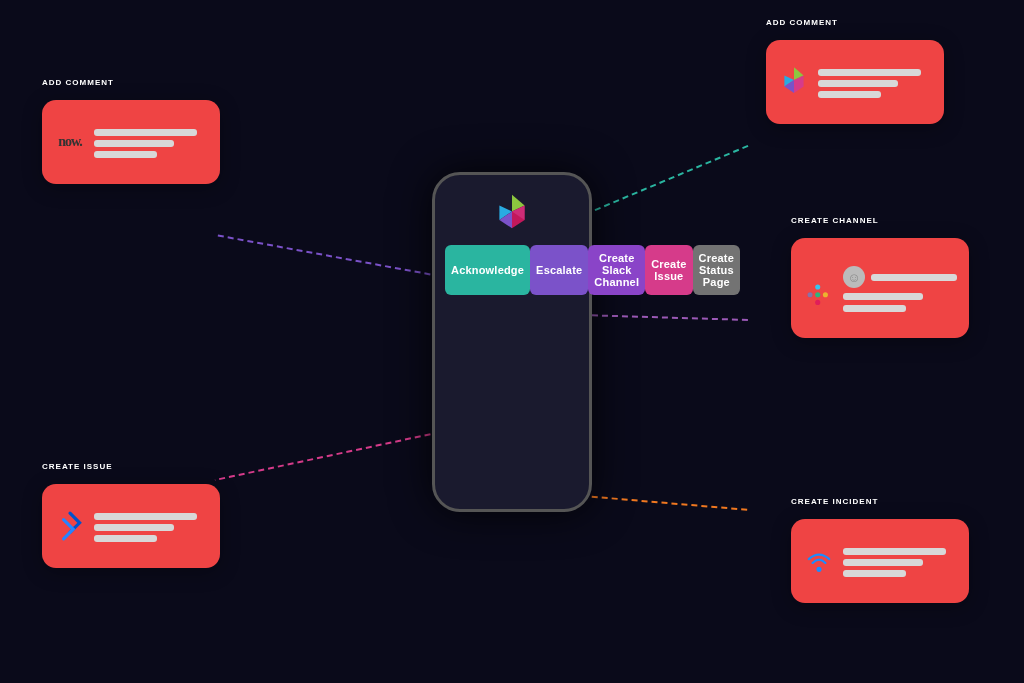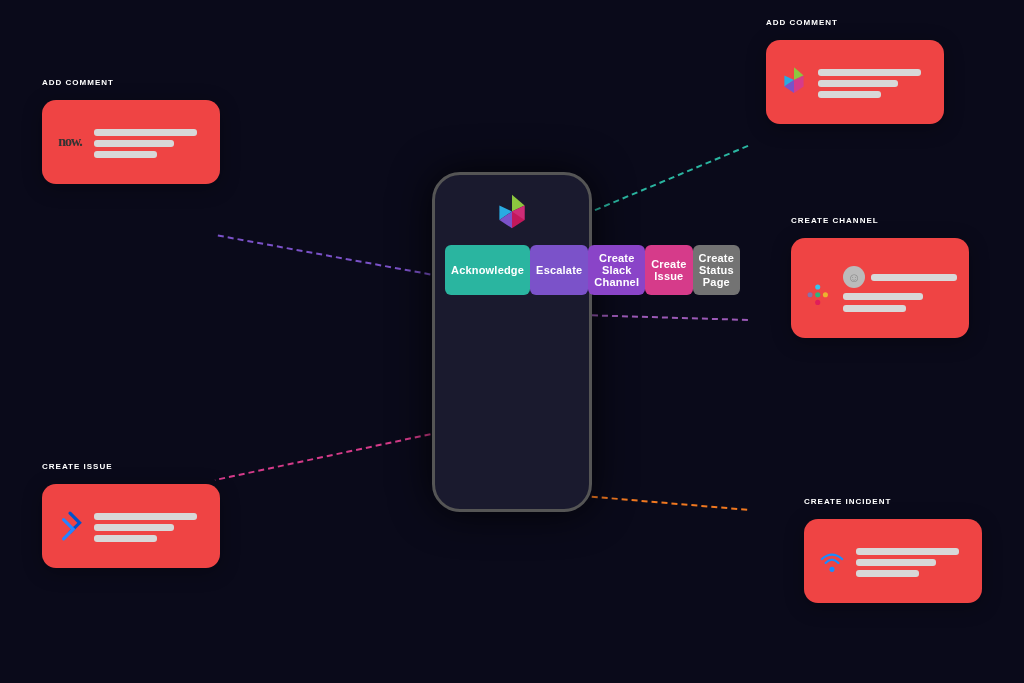--- a/index.html
+++ b/index.html
@@ -144,21 +144,21 @@
       right: 55px;
       top: 238px;
     }
 
     .card-create-issue {
       left: 42px;
       bottom: 115px;
     }
 
     .card-create-incident {
-      right: 42px;
+      right: 55px;
       bottom: 80px;
     }
 
     
     .connections-svg {
       position: absolute;
       top: 0;
       left: 0;
       width: 100%;
       height: 100%;

